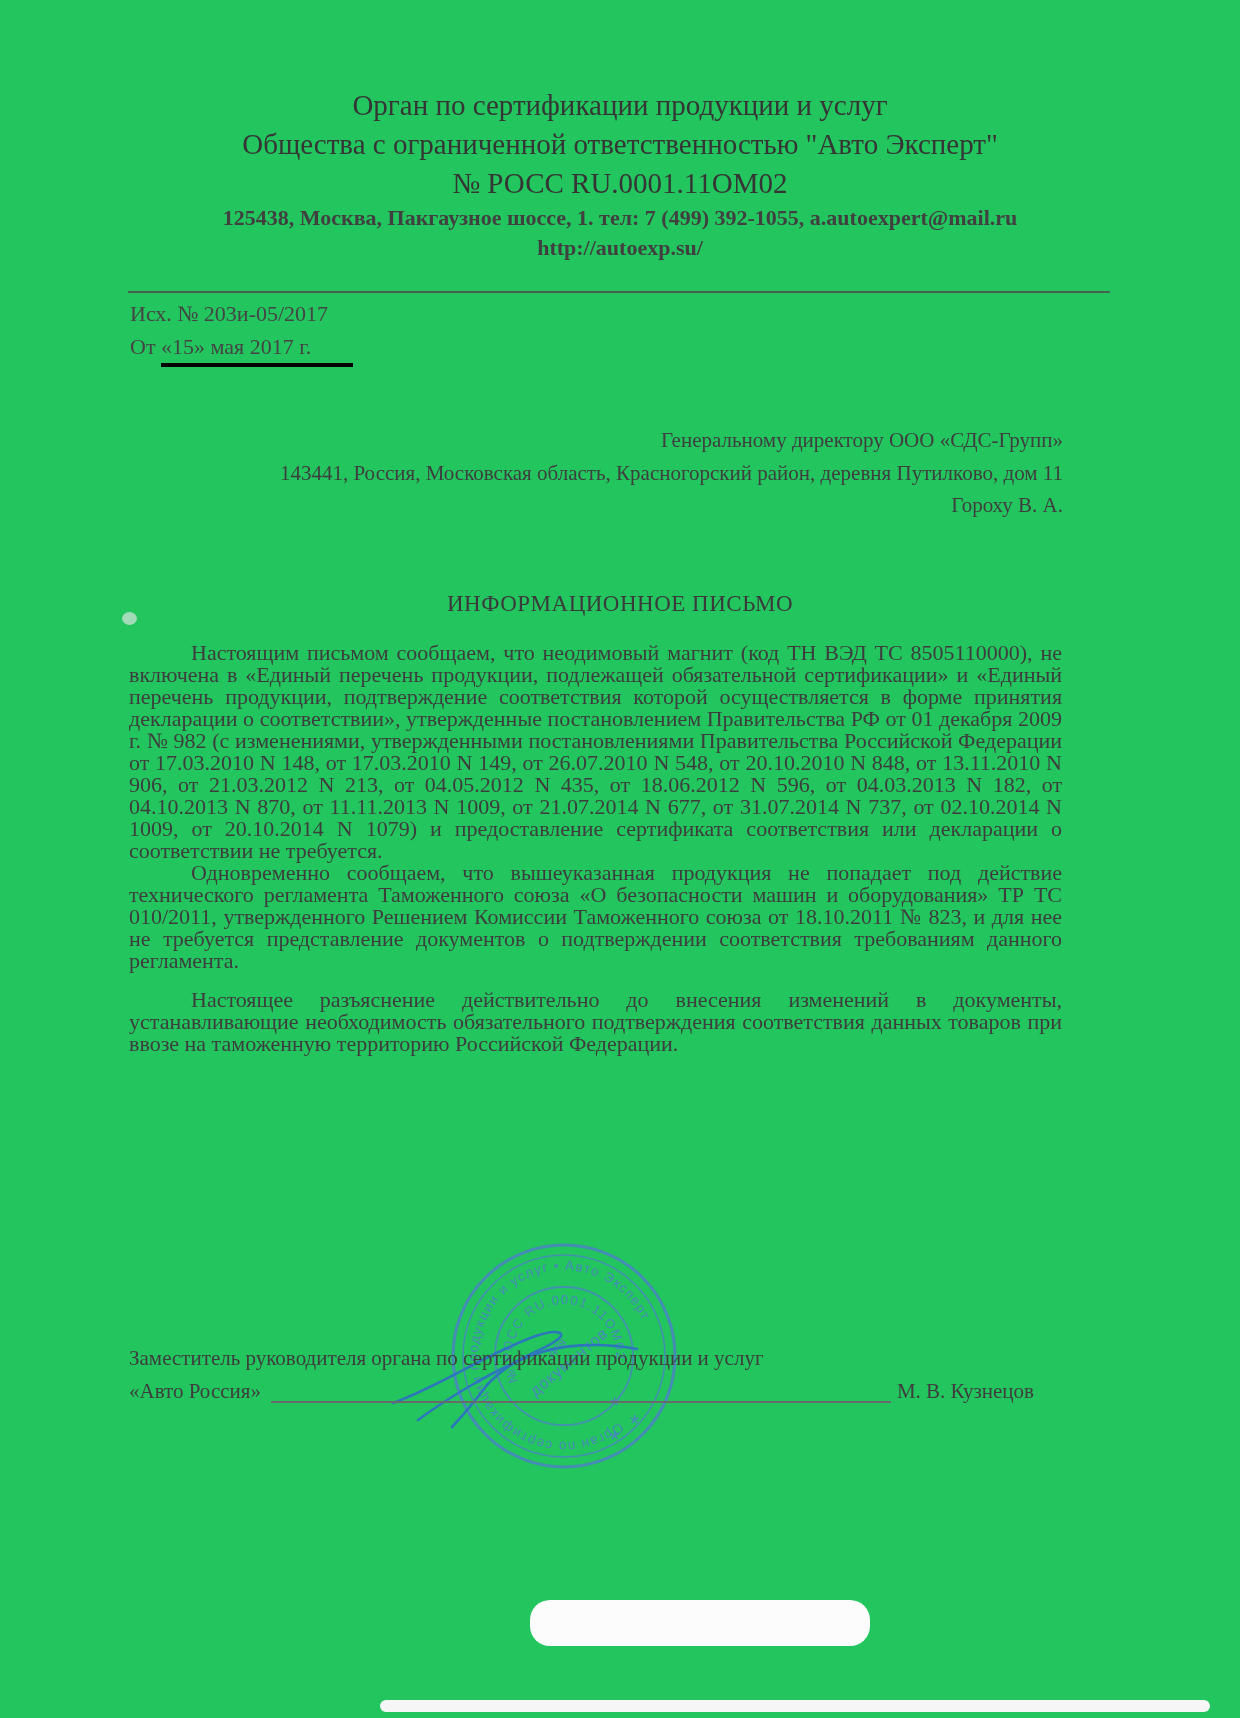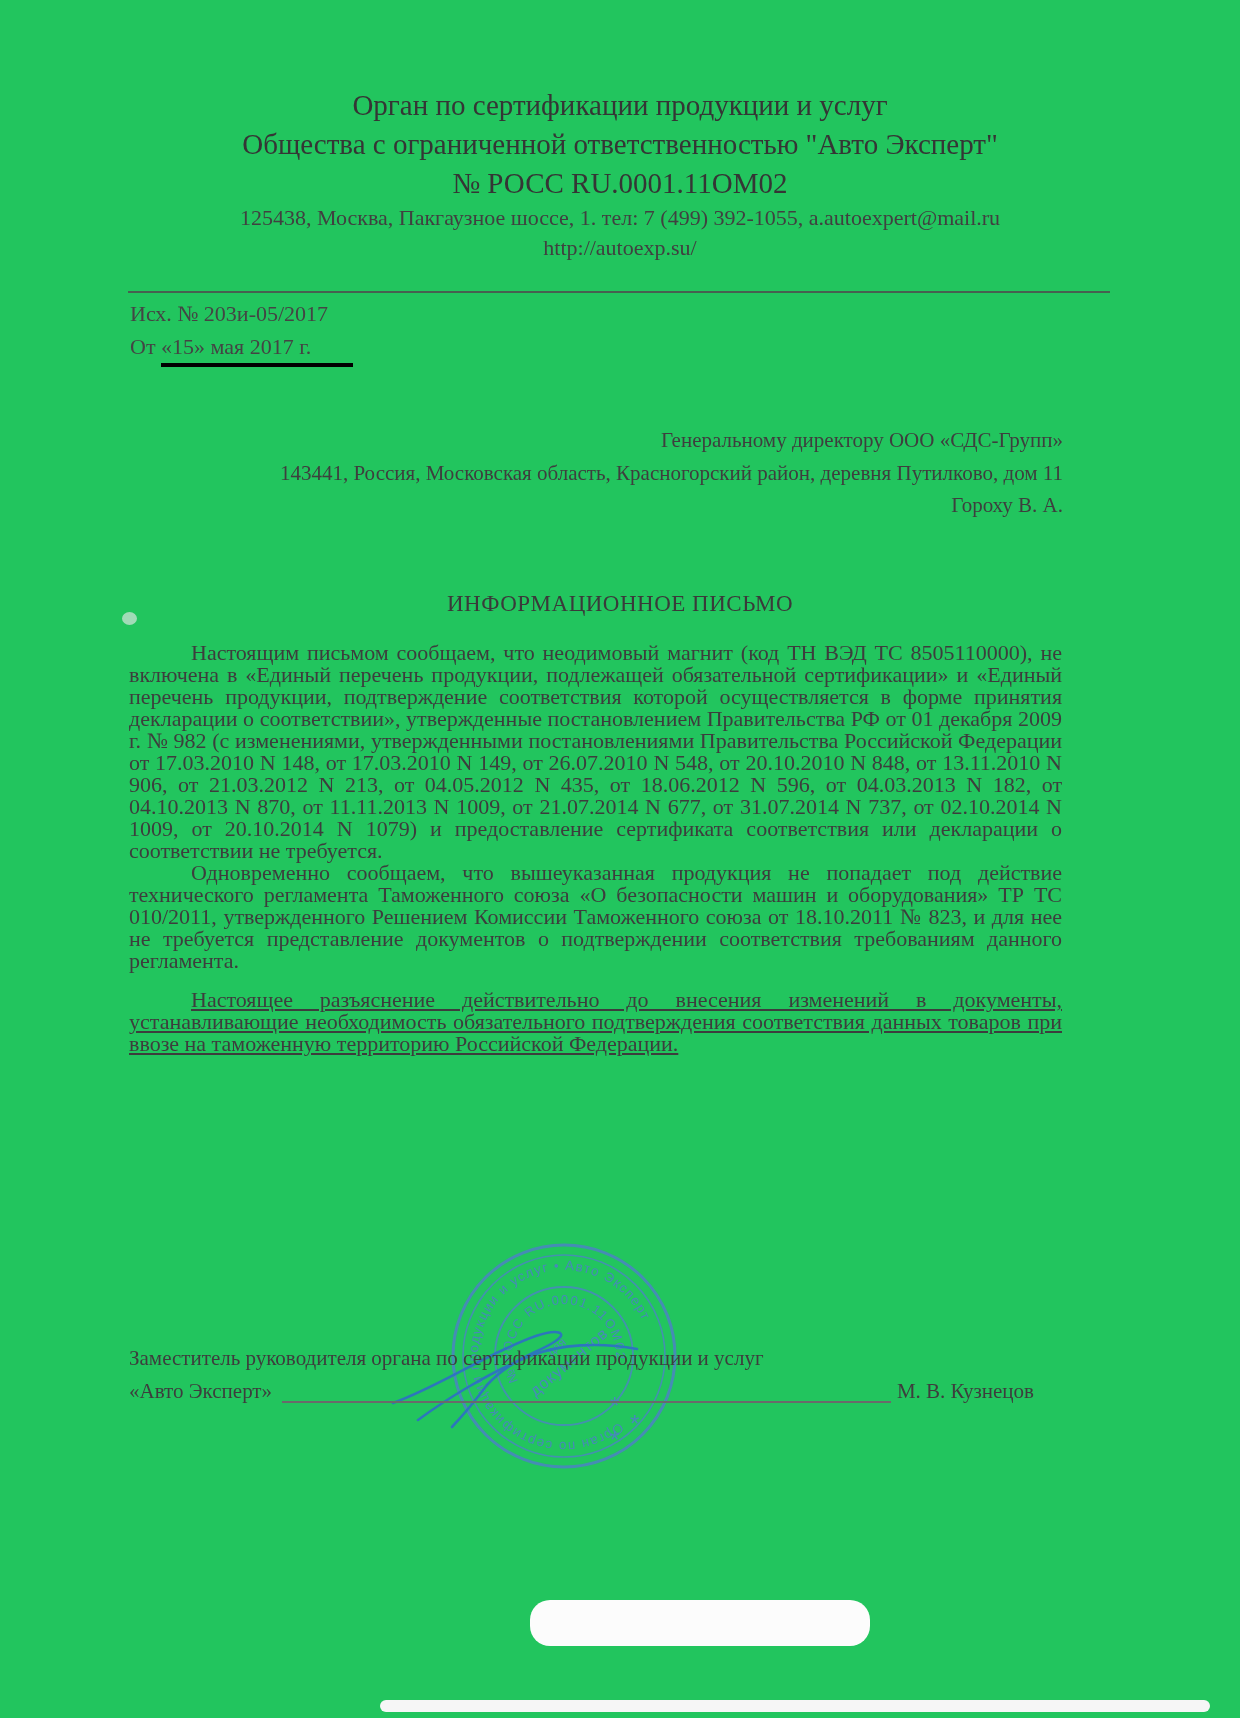--- a/index.html
+++ b/index.html
@@ -8,34 +8,34 @@
     width:1240px;
     height:1718px;
     background:#22c55e;
     font-family:"Liberation Serif", serif;
     color:#3c3c3c;
     overflow:hidden;
   }
   
   .letterhead{position:absolute;top:86px;left:0;width:1240px;text-align:center;}
   .lh-big{font-size:29px;line-height:39px;color:#353535;}
-  .lh-small{font-size:22px;line-height:30px;color:#404040;}
+  .lh-small{font-size:22px;line-height:30px;color:#404040;font-weight:bold;}
   .rule{position:absolute;top:291px;left:128px;width:982px;height:0;border-top:2px solid #4e4e4e;opacity:.85;}
   
   .ref{position:absolute;top:297px;left:130px;font-size:22px;line-height:33px;color:#444;font-family:Liberation Serif, serif;}
   .date-underline{display:inline-block;border-bottom:4px solid #000000;padding-right:42px;}
   
   .addressee{position:absolute;top:424px;left:133px;width:930px;text-align:right;font-size:21px;line-height:32.5px;color:#3e3e3e;}
   
   .doc-title{position:absolute;top:591px;left:0;width:1240px;text-align:center;font-size:23px;letter-spacing:.5px;color:#3a3a3a;}
   .smudge-dot{position:absolute;top:612px;left:122px;width:15px;height:13px;background:#e7e7e7;border-radius:50%;opacity:.65;}
   
   .body-text{position:absolute;top:642px;left:129px;width:933px;}
   .body-text p{margin:0;font-size:22px;line-height:22px;text-align:justify;text-indent:62px;color:#3d3d3d;}
-  .body-text p.gap{margin-top:17px;text-decoration:underline;}
+  .body-text p.gap{margin-top:17px;}
   
   .sig-block{position:absolute;top:1342px;left:129px;width:905px;font-size:21px;line-height:33px;color:#3d3d3d;}
   .sig-row{display:flex;align-items:flex-end;}
   .sig-fill{flex:1;border-bottom:2px solid #6a6a6a;margin:0 6px 5px 10px;height:24px;}
   
   .stamp{position:absolute;left:446px;top:1238px;opacity:.92;}
   .signature-svg{position:absolute;left:370px;top:1310px;}
   
   .scan-smudge-bottom{position:absolute;left:380px;top:1700px;width:830px;height:12px;background:#f6f6f6;border-radius:6px;}
   .scan-smudge-mid{position:absolute;left:530px;top:1600px;width:340px;height:46px;background:#fcfcfc;border-radius:20px;}
@@ -110,21 +110,21 @@
     <g fill="none" stroke="#2e6fc6" stroke-width="2.6" stroke-linecap="round" opacity="0.9">
       <path d="M 23 93 C 60 80, 100 55, 135 39 C 160 27, 182 19, 190 23 C 196 27, 178 36, 165 42 C 145 51, 128 63, 117 75"></path>
       <path d="M 48 110 C 75 90, 120 62, 160 46 C 190 34, 230 32, 267 39"></path>
       <path d="M 117 75 C 108 87, 96 102, 82 117"></path>
     </g>
   </svg>
 
   <div class="sig-block">
     <div>Заместитель руководителя органа по сертификации продукции и услуг</div>
     <div class="sig-row">
-      <span>«Авто Эксперт»</span>
+      <span>«Авто Россия»</span>
       <span class="sig-fill"></span>
       <span>М. В. Кузнецов</span>
     </div>
   </div>
 
   <div class="scan-smudge-mid"></div>
   <div class="scan-smudge-bottom"></div>
 
 </div>
 

